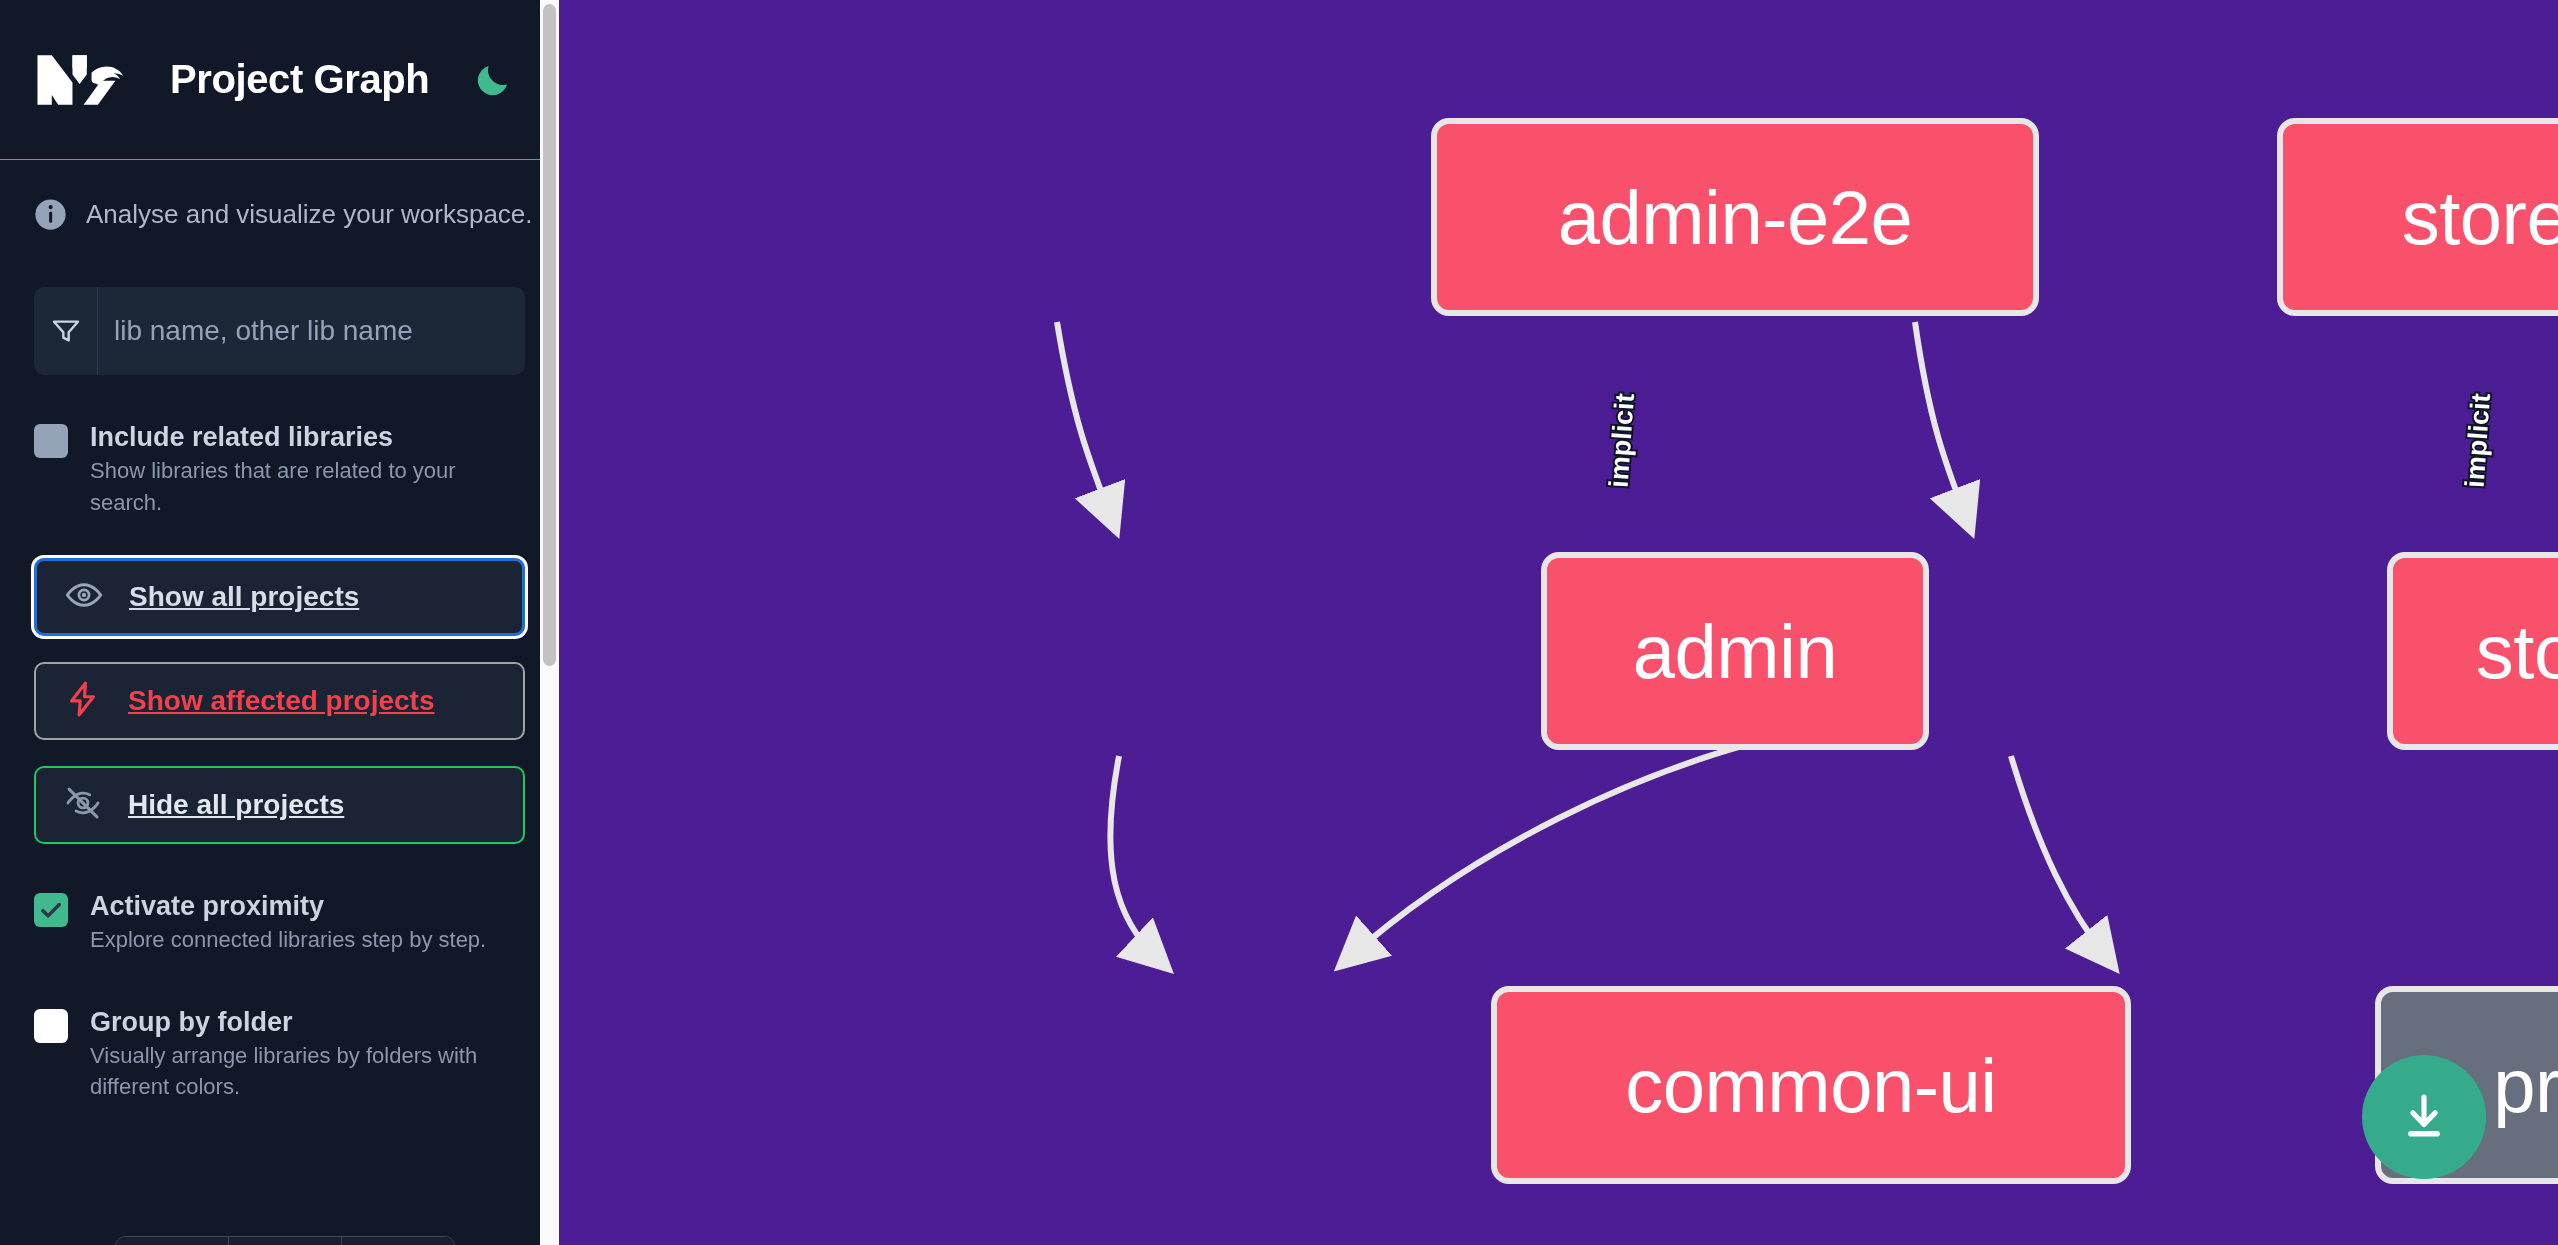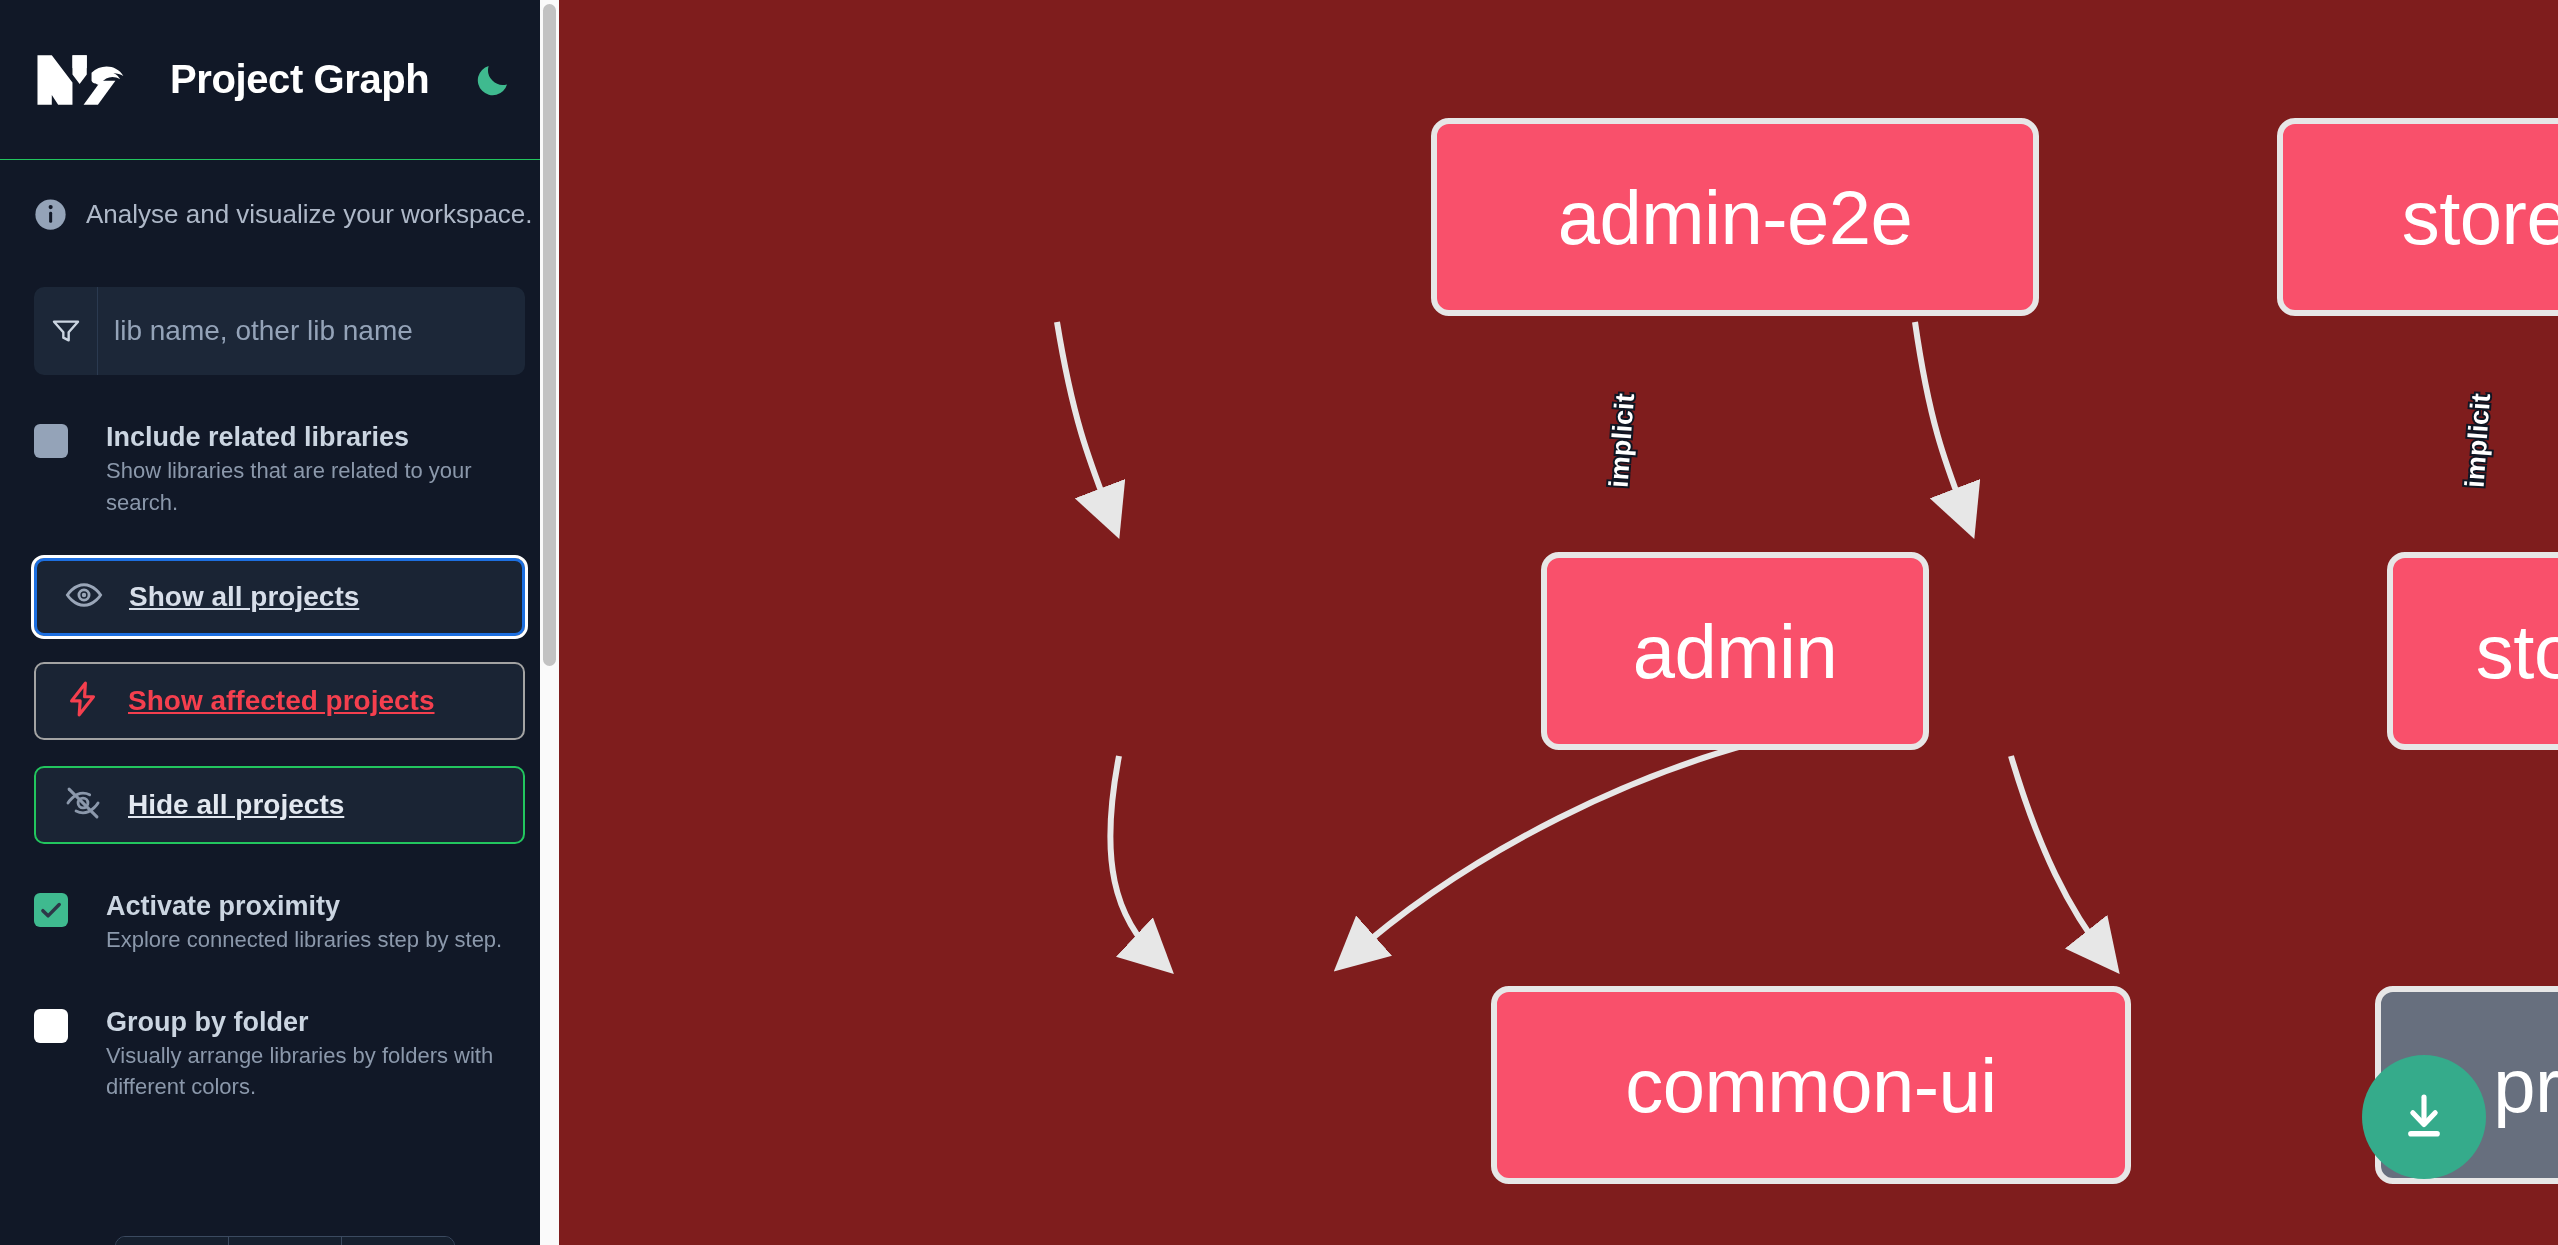--- a/index.html
+++ b/index.html
@@ -58,21 +58,21 @@
     width: 64px; display: flex; align-items: center; justify-content: center;
     border-right: 1px solid #2b3a50; flex: 0 0 64px;
   }
   .search-input {
     flex: 1; border: none; outline: none; background: transparent;
     font-size: 28px; color: #cbd5e1; padding: 0 16px;
     font-family: "Liberation Sans", sans-serif;
   }
   .search-input::placeholder { color: #94a3b8; }
 
-  .chk-row { margin-top: 44px; display: flex; gap: 38px; }
+  .chk-row { margin-top: 44px; display: flex; gap: 22px; }
   .chk-box {
     width: 34px; height: 34px; border-radius: 6px; flex: 0 0 34px;
     margin-top: 5px; cursor: pointer;
     display: flex; align-items: center; justify-content: center;
   }
   .chk-box.grey { background: #94a3b8; }
   .chk-box.white { background: #ffffff; }
   .chk-box.green { background: #3fba8f; }
   .chk-texts { display: flex; flex-direction: column; }
   .chk-title { font-size: 27px; font-weight: 700; color: #cbd5e1; line-height: 1.35; }
@@ -109,21 +109,21 @@
   }
   .sb-thumb {
     position: absolute; left: 3px; top: 4px;
     width: 13px; height: 662px;
     background: #c2c2c2; border-radius: 7px;
   }
 
   
   .graph {
     position: relative; flex: 1; height: 1245px;
-    background: #7f1d1d; overflow: hidden;
+    background: #4c1d95; overflow: hidden;
   }
   .node {
     position: absolute;
     border-radius: 18px;
     border: 6px solid #e7e7e7;
     display: flex; align-items: center; justify-content: center;
     cursor: pointer;
   }
   .node-label {
     color: #ffffff; font-weight: 400;

